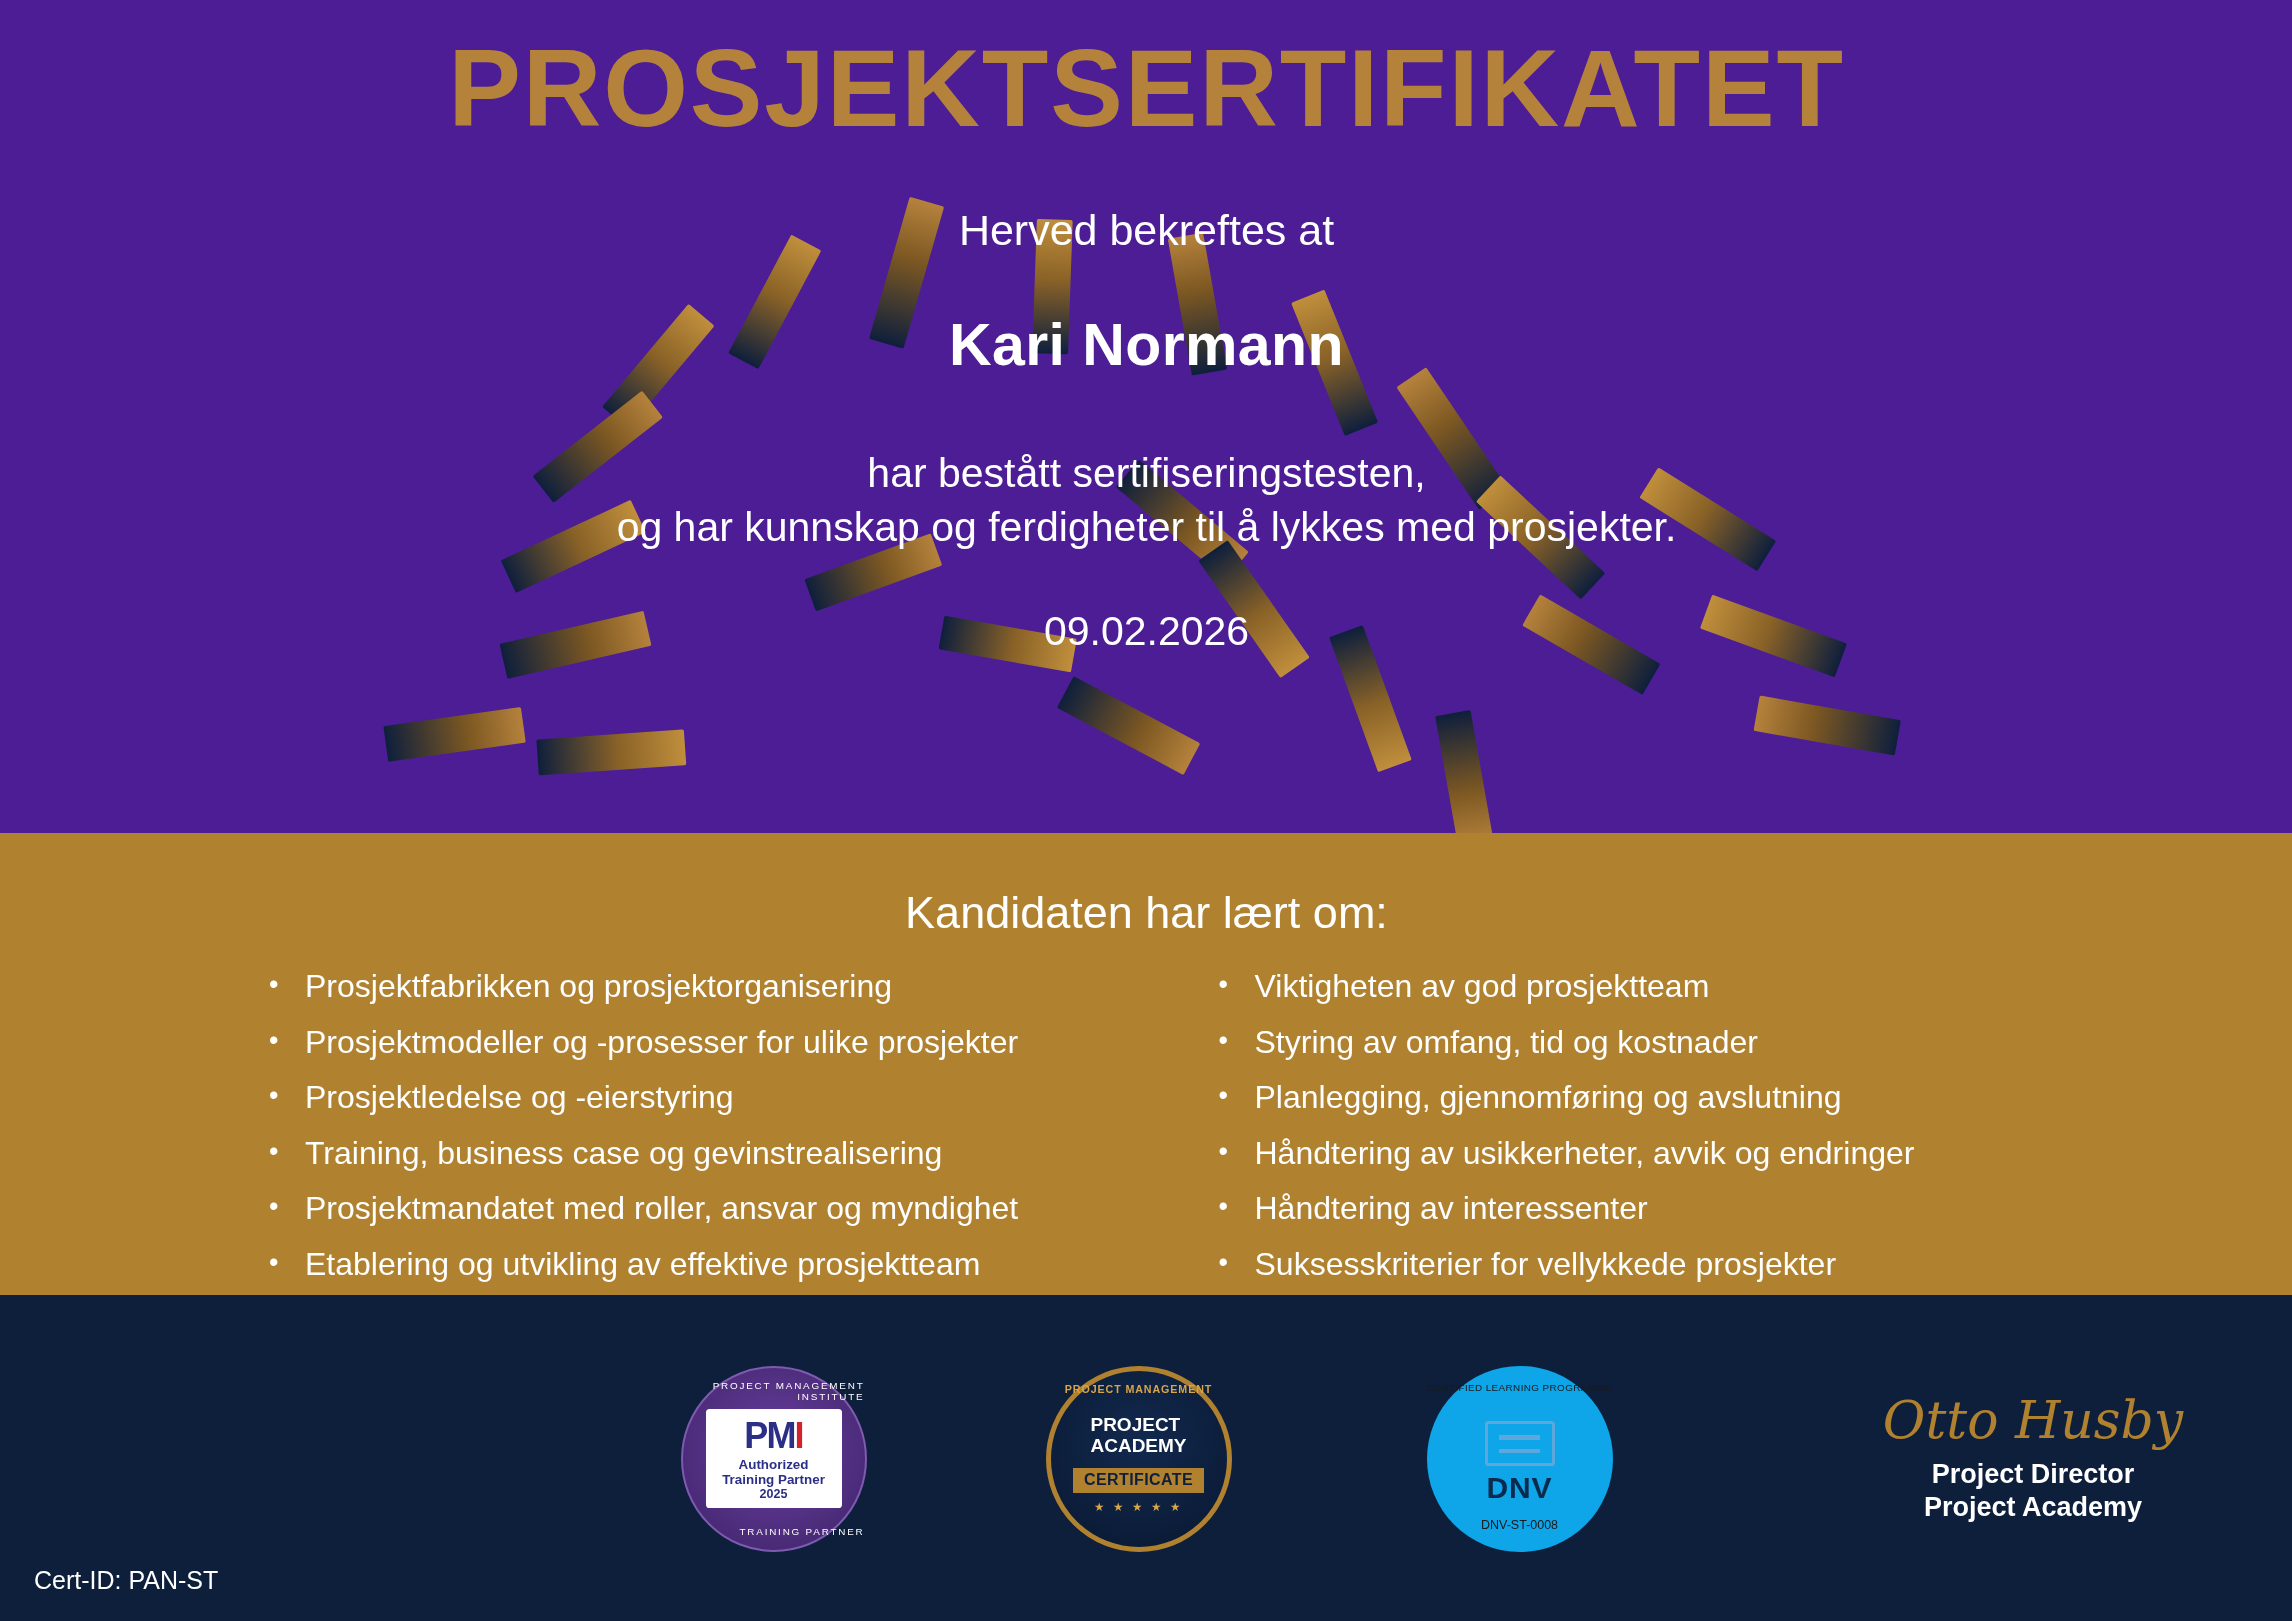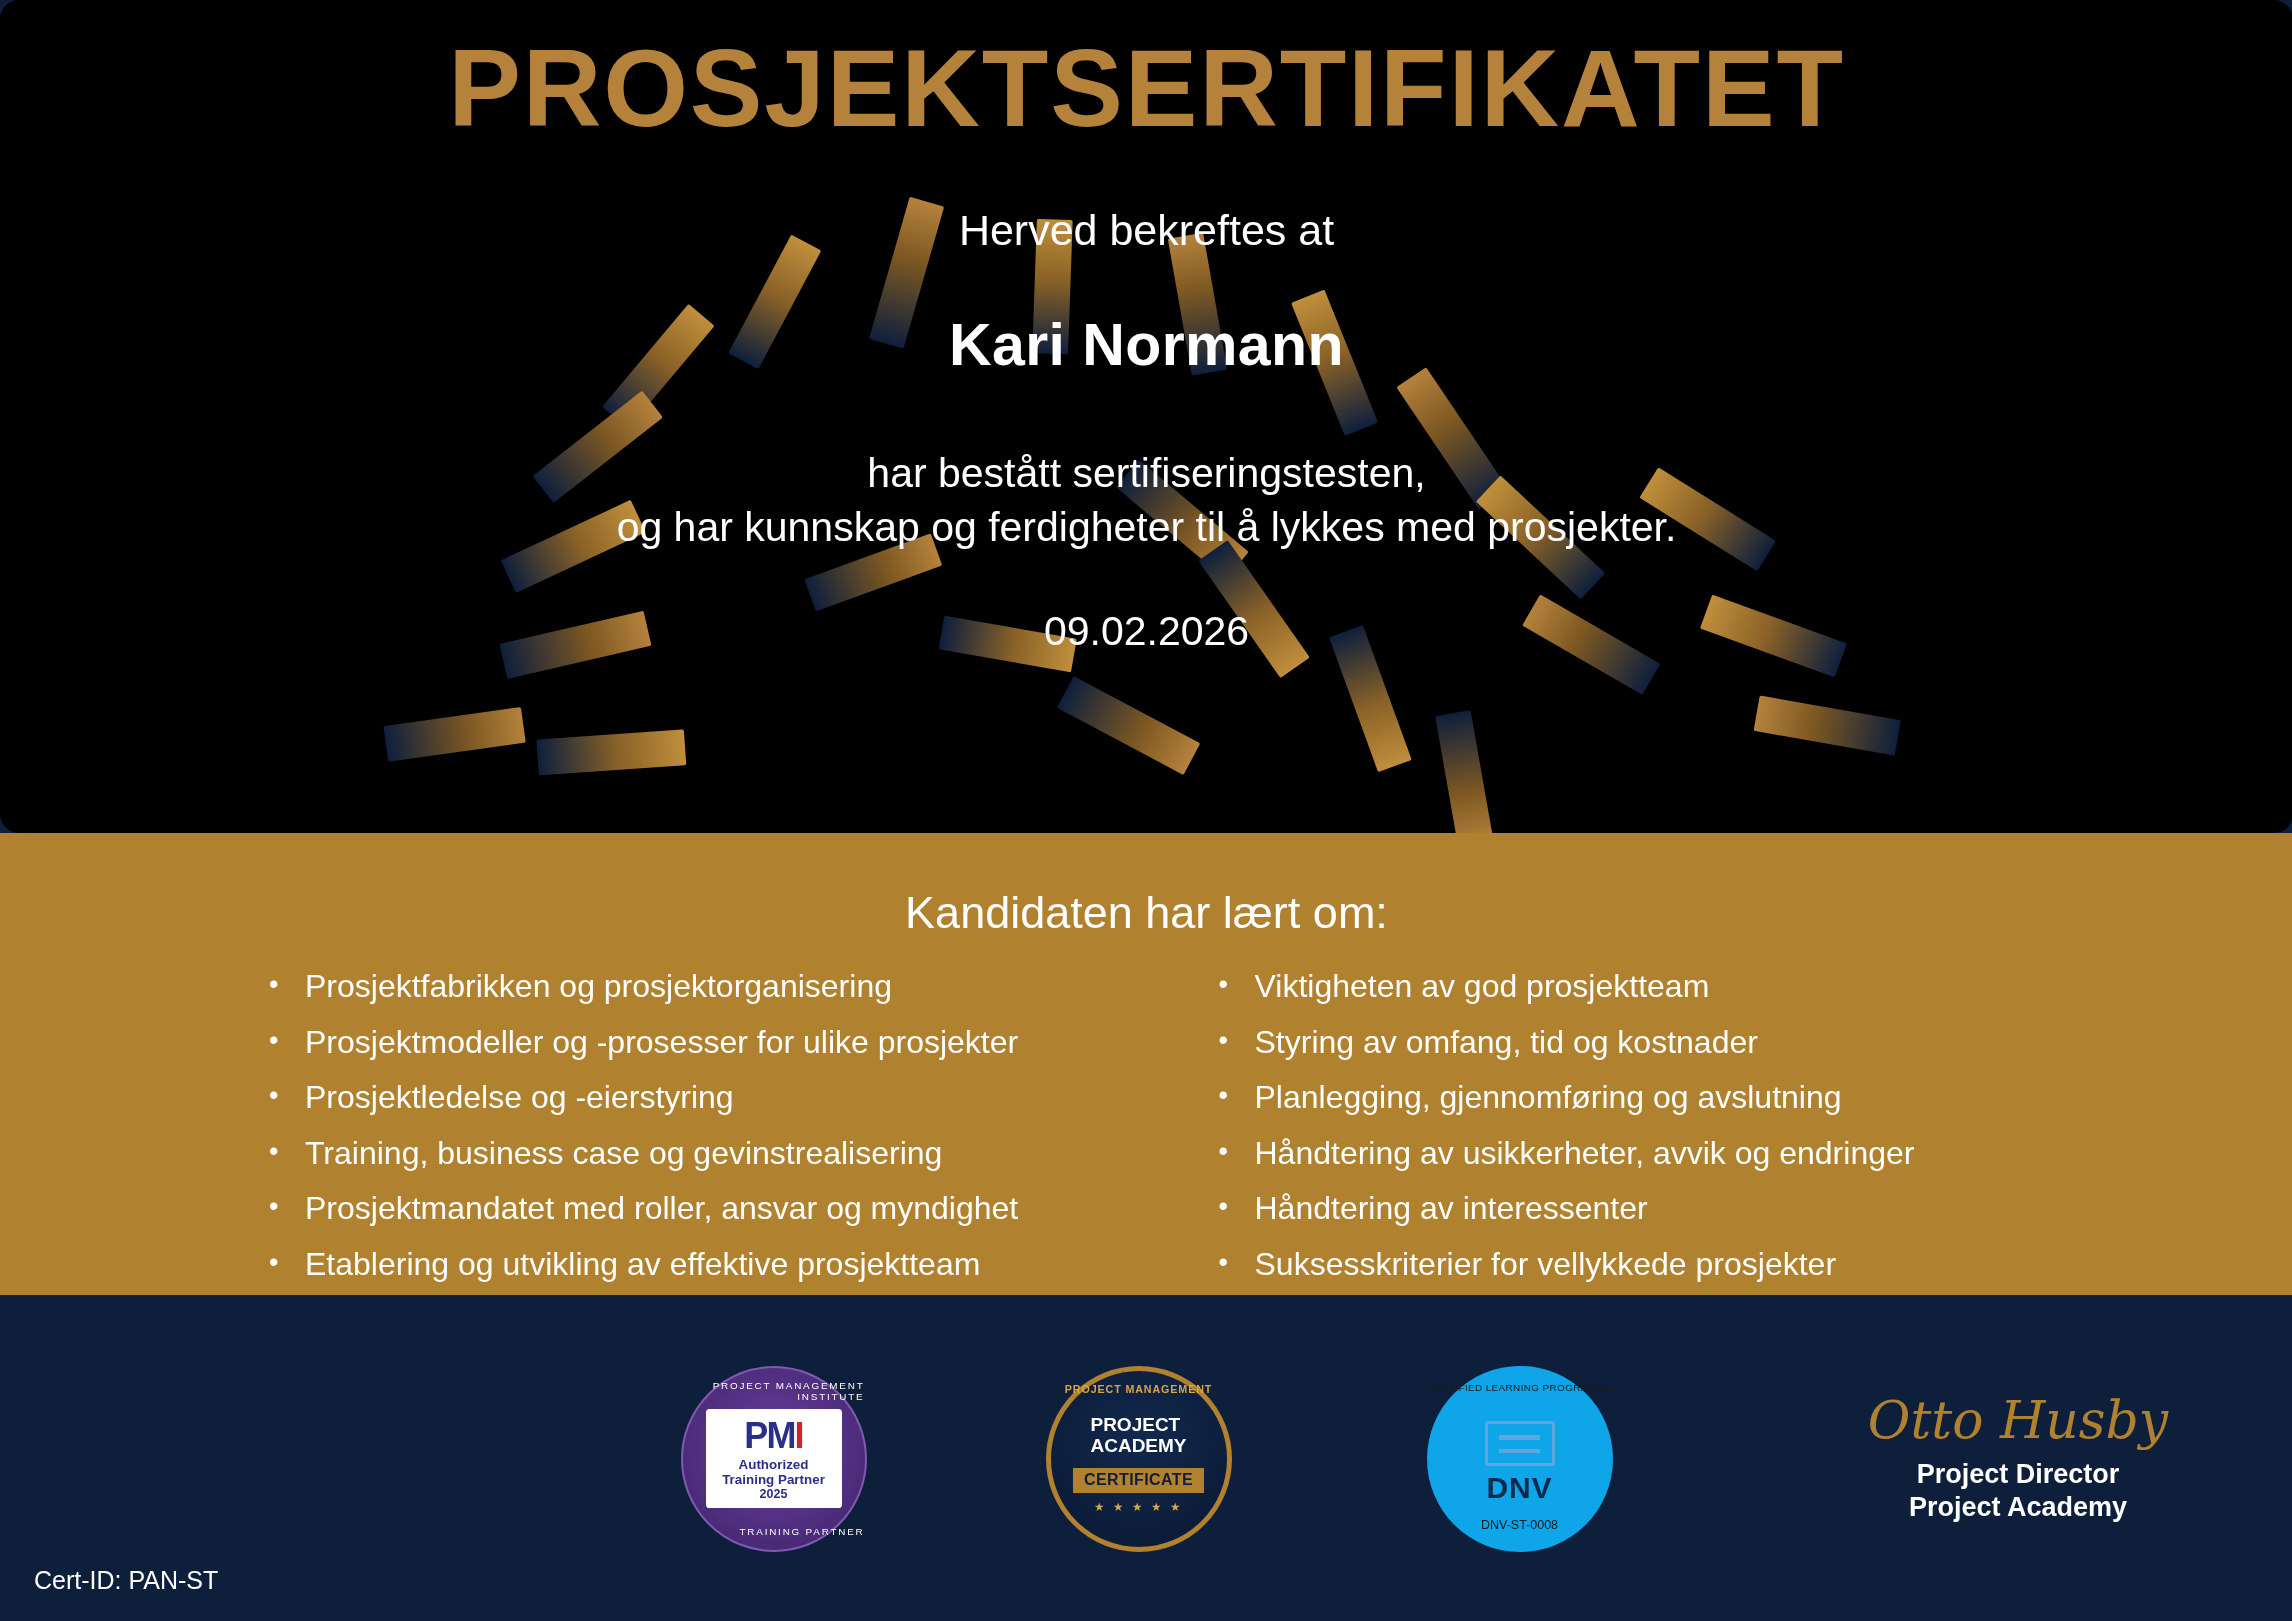--- a/index.html
+++ b/index.html
@@ -17,23 +17,22 @@
     height: 1622px;
     background: #0e1f3c;
     overflow: hidden;
   }
 
   
   .top-section {
     position: relative;
     width: 100%;
     height: 833px;
-    background: #000000;
+    background: #4c1d95;
     overflow: hidden;
-    border-radius: 19px;
   }
 
   .rays {
     position: absolute;
     left: 0; top: 0;
     width: 100%;
     height: 100%;
     pointer-events: none;
     z-index: 0;
   }
@@ -238,21 +237,21 @@
   .dnv-mark::after {
     content: ""; position: absolute; width: 41px; height: 4.5px;
     background: #5ea7dd; top: 25px;
   }
   .dnv-text { font-size: 30px; font-weight: bold; color: #0a2b4e; margin-top: 5.4px; letter-spacing: 0.9px; }
   .dnv-code { position: absolute; bottom: 19.7px; font-size: 12.5px; color: #1a1a1a; }
 
   
   .signature-block {
     position: absolute;
-    right: 78px;
+    right: 63px;
     top: 50%;
     transform: translateY(-50%);
     text-align: center;
     width: 394px;
   }
   .signature {
     font-family: "DejaVu Serif", serif;
     font-style: italic;
     font-size: 52px;
     color: #b0812f;

